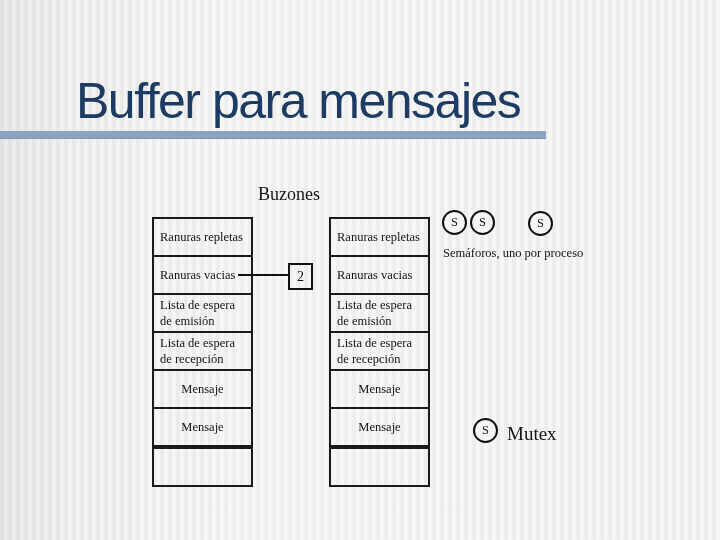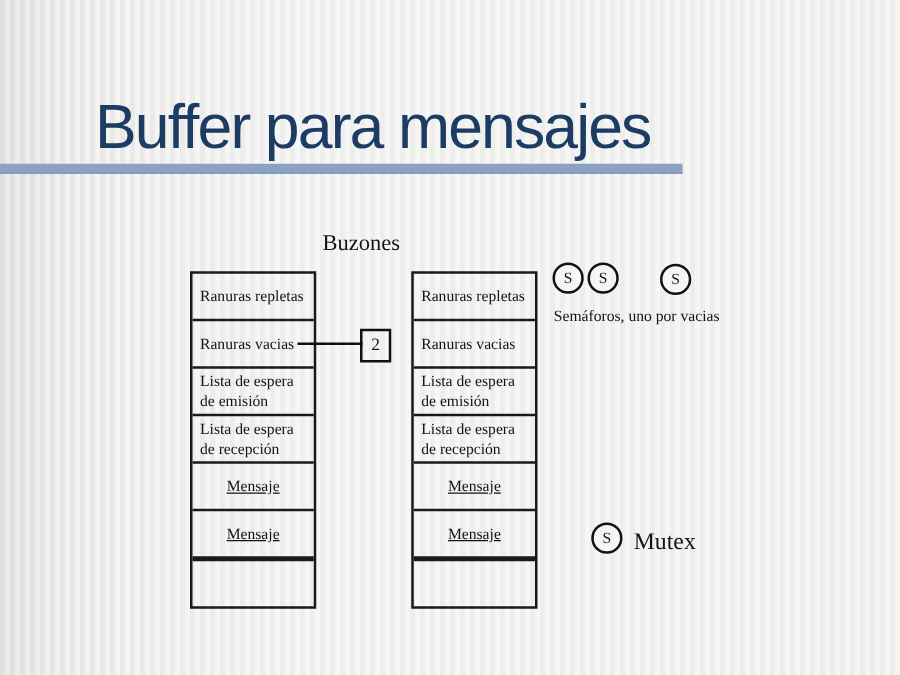--- a/index.html
+++ b/index.html
@@ -37,21 +37,21 @@
   }
   .btable.left  { left:152px; }
   .btable.right { left:329px; }
 
   .brow {
     flex:1 1 0; border-top:2px solid #1a1a1a;
     padding:1px 6px; line-height:16px; white-space:pre-line;
     display:flex; flex-direction:column; justify-content:center;
   }
   .brow:first-child { border-top:none; }
-  .brow.center { align-items:center;text-decoration:underline; }
+  .brow.center { align-items:center; }
   .brow.last { border-top-width:4px; }
 
   .connector { position:absolute; left:238px; top:274px; width:52px; height:2px; background:#111; }
 
   .counter-box {
     position:absolute; left:288px; top:263px; width:21px; height:23px;
     border:2px solid #111; display:flex; align-items:center; justify-content:center;
     font-size:14px;
   }
 
@@ -102,19 +102,19 @@
         <div class="brow center">Mensaje</div>
         <div class="brow last"></div>
       </div>
 
     <div class="connector"></div>
     <div class="counter-box">2</div>
 
     <div class="sem-circle sem-1">S</div>
     <div class="sem-circle sem-2">S</div>
     <div class="sem-circle sem-3">S</div>
-    <div class="sem-label">Semáforos, uno por vacias</div>
+    <div class="sem-label">Semáforos, uno por proceso</div>
 
     <div class="sem-circle sem-mutex">S</div>
     <div class="mutex-label">Mutex</div>
 
   </div>
 </div>
 
 </body></html>

